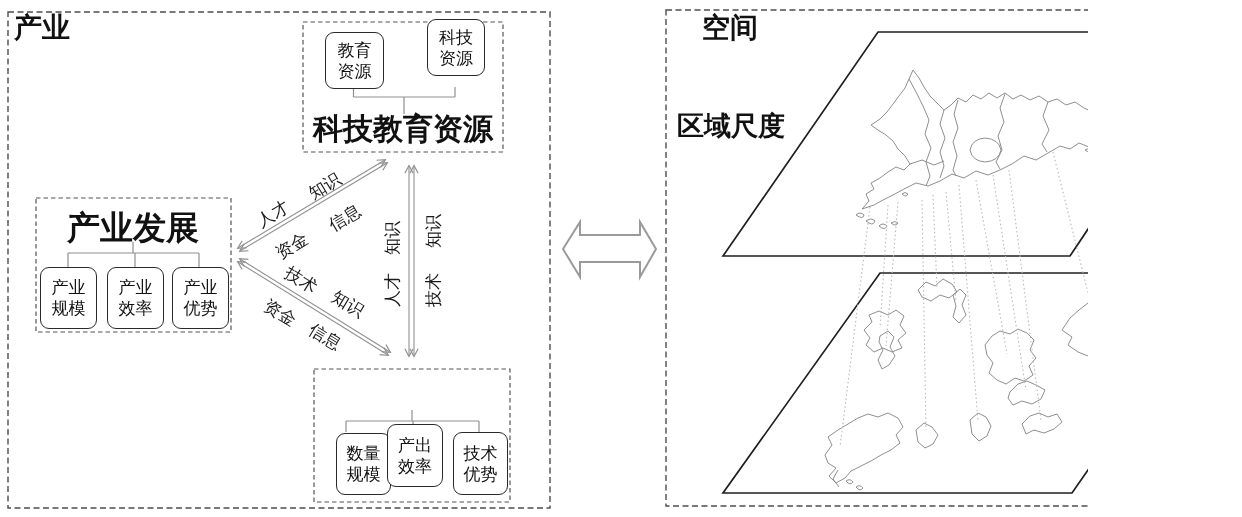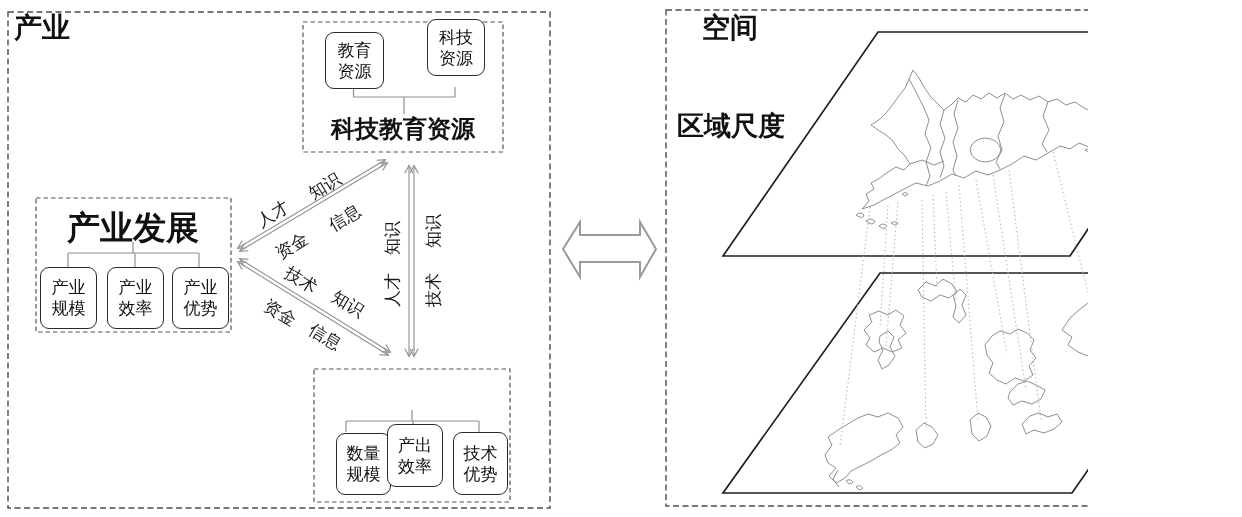--- a/index.html
+++ b/index.html
@@ -5,21 +5,21 @@
   html,body{margin:0;padding:0;background:#fff;}
   .canvas{
     position:relative;width:1088px;height:517px;background:#fff;overflow:hidden;
     font-family:"Liberation Sans",sans-serif;color:#111;
   }
   .canvas svg{position:absolute;left:0;top:0;}
   .abs{position:absolute;}
   .panel-label{font-size:28px;font-weight:bold;white-space:nowrap;line-height:1;}
   .group-title{position:absolute;font-weight:bold;white-space:nowrap;line-height:1;
     transform:translate(-50%,-50%);}
-  .t25{font-size:24px;} .t29{font-size:33px;}
+  .t25{font-size:30px;} .t29{font-size:33px;}
   .scale-label{position:absolute;font-size:27px;font-weight:bold;white-space:nowrap;
     transform:translate(-50%,-50%);}
   .node-box{position:absolute;border:1.6px solid #2a2a2a;border-radius:9px;background:#fff;
     display:flex;flex-direction:column;justify-content:center;
     font-size:17px;line-height:21px;text-align:center;}
   .flow-label{position:absolute;font-size:17px;white-space:nowrap;color:#1a1a1a;line-height:1;}
   .rotA{transform:translate(-50%,-50%) rotate(-31deg);}
   .rotB{transform:translate(-50%,-50%) rotate(31deg);}
   .rotV{transform:translate(-50%,-50%) rotate(-90deg);}
 </style>

